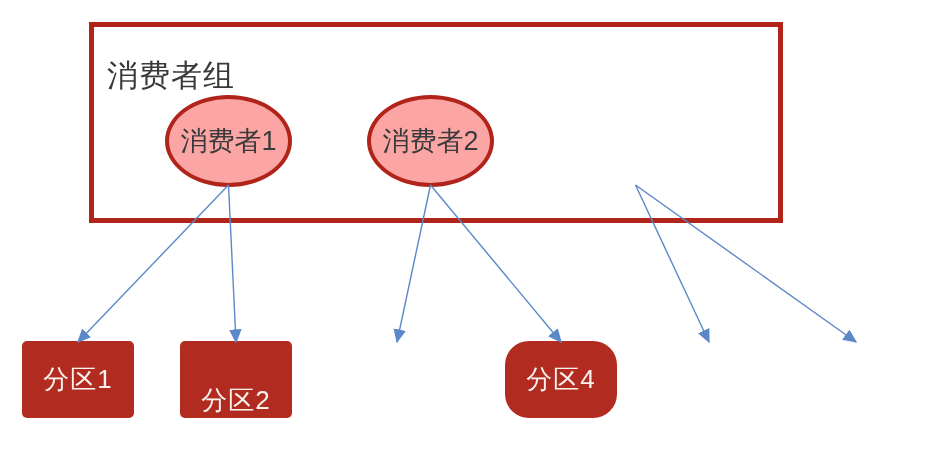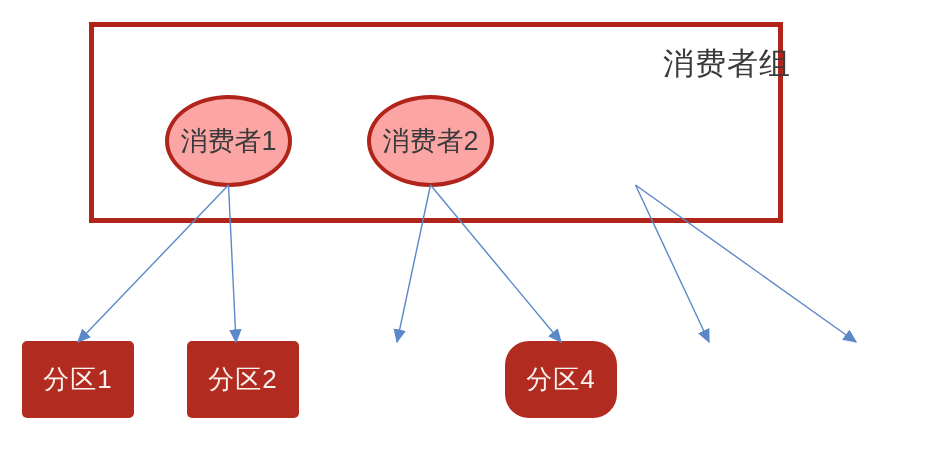--- a/index.html
+++ b/index.html
@@ -25,24 +25,24 @@
     position: absolute;
     left: 89px;
     top: 22px;
     width: 694px;
     height: 201px;
     border: 5px solid var(--border-red);
     background: #ffffff;
   }
   .group-title {
     position: absolute;
-    top: 16px;
+    top: 28px;
     left: 0;
     width: 100%;
-    text-align: right;
+    text-align: left;
     transform: translateX(13px);
     font-size: 31px;
     color: var(--text-dark);
     letter-spacing: 1px;
   }
   .ellipse {
     position: absolute;
     top: 95px;
     width: 127px;
     height: 92px;
@@ -68,21 +68,21 @@
     background: var(--node-red);
     display: flex;
     align-items: center;
     justify-content: center;
     font-size: 26px;
     color: var(--text-light);
     letter-spacing: 1px;
     z-index: 2;
   }
   .part.p1 { left: 22px; }
-  .part.p2 { left: 187px; }
+  .part.p2 { left: 180px; align-items: flex-end; }
   .part.p3 { left: 341px; }
   .part.p4 { left: 505px; border-radius: 24px; }
   .part.p5 { left: 653px; }
   .part.p6 { left: 800px; }
   .edges {
     position: absolute;
     left: 0;
     top: 0;
     width: 940px;
     height: 455px;

